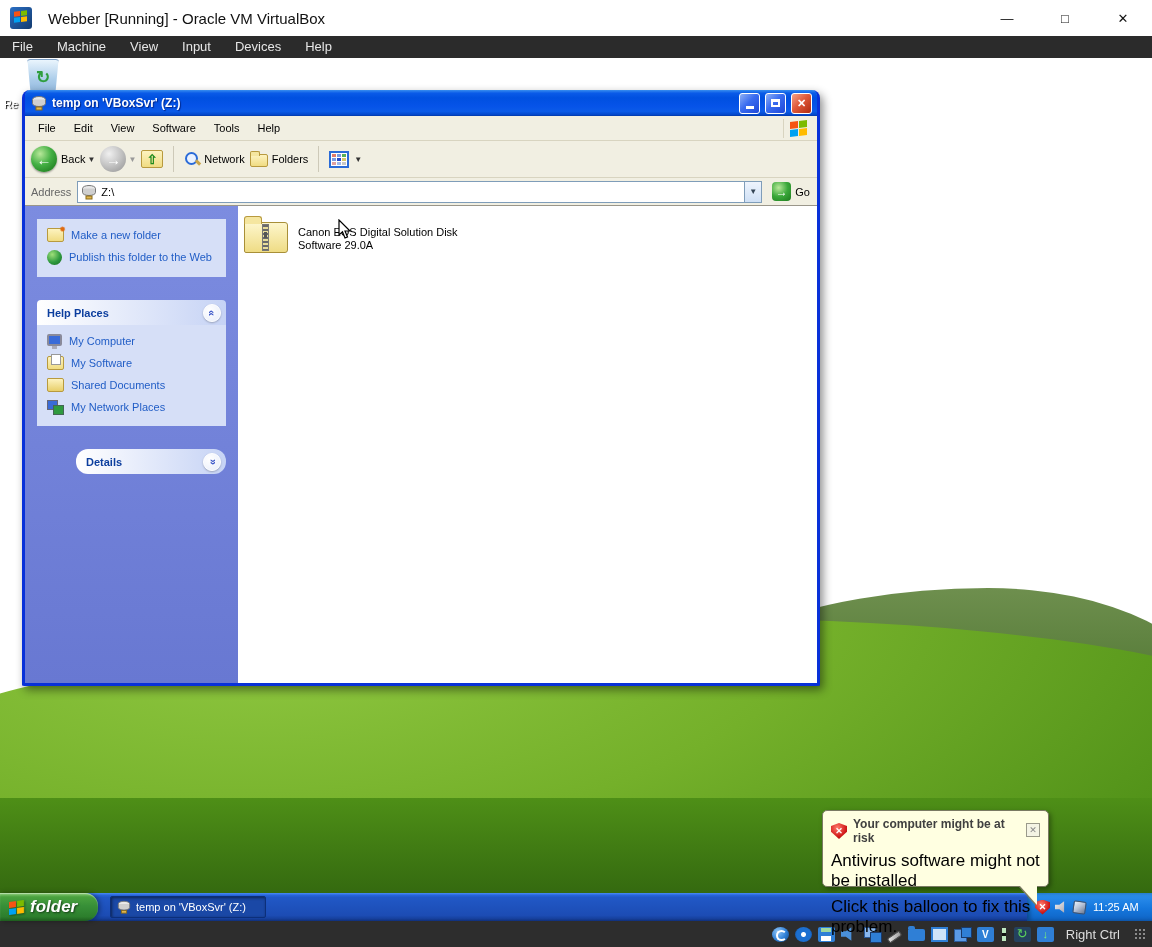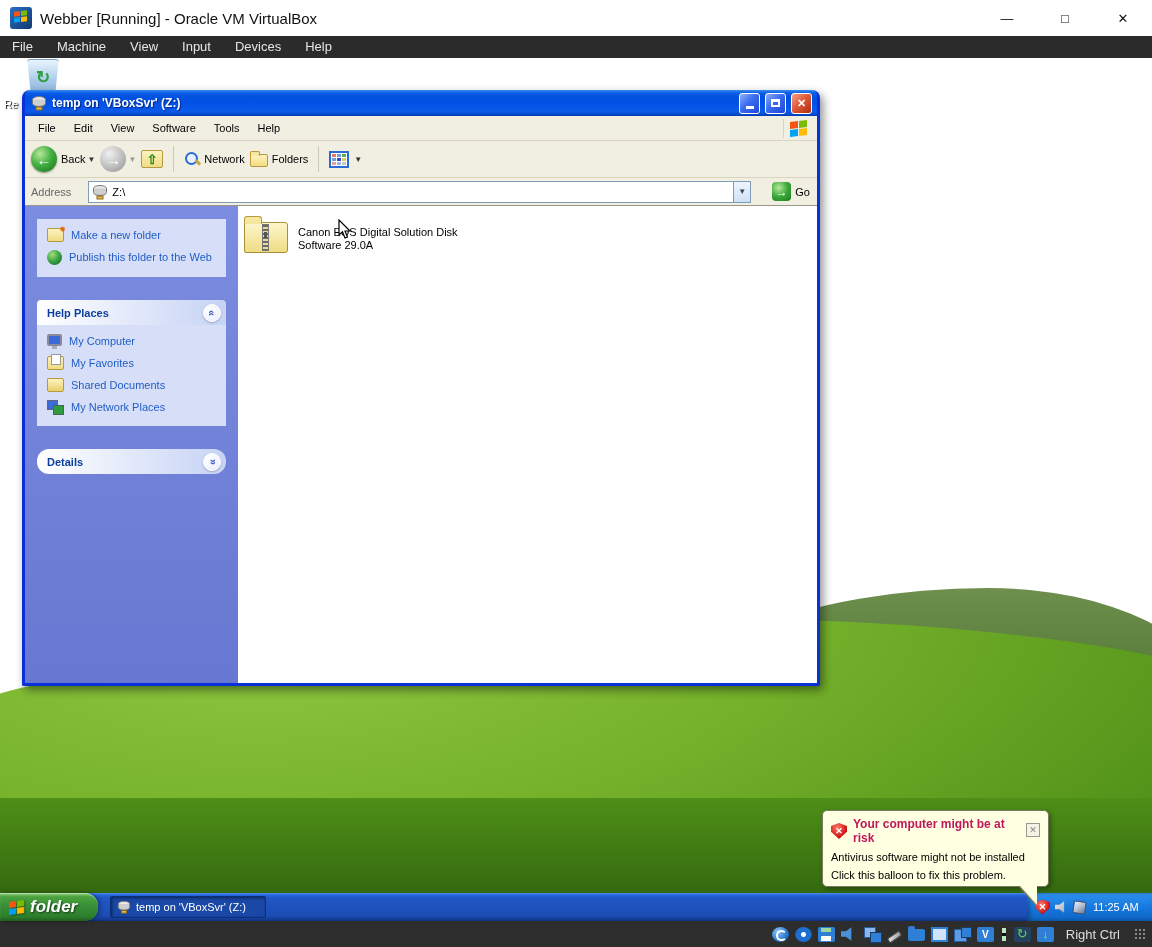--- a/index.html
+++ b/index.html
@@ -3,21 +3,21 @@
 <meta charset="utf-8">
 <style>
   * { margin:0; padding:0; box-sizing:border-box; }
   body { font-family:"Liberation Sans", sans-serif; background:#444; }
   .stage { position:relative; width:1152px; height:947px; overflow:hidden; background:#fff; }
 
   
   .vbox-titlebar { position:absolute; top:0; left:0; width:1152px; height:36px; background:#fff; display:flex; align-items:center; padding-left:10px; }
   .vbox-app-icon { width:22px; height:22px; margin-right:8px; position:relative; background:linear-gradient(135deg,#2b6fc4,#123a6e); border-radius:3px; }
   .vbox-app-icon .mini-flag { position:absolute; left:4px; top:4px; display:grid; grid-template-columns:6px 6px; grid-template-rows:5px 5px; gap:1px; transform:skewY(-6deg); }
-  .vbox-title { font-size:15px; color:#111; }
+  .vbox-title { font-size:15px; color:#111;margin-left:8px; }
   .vbox-controls { margin-left:auto; display:flex; height:36px; }
   .vbox-ctl { width:58px; height:36px; display:flex; align-items:center; justify-content:center; color:#111; font-size:13px; }
   .vbox-menubar { position:absolute; top:36px; left:0; width:1152px; height:22px; background:#2b2b2b; display:flex; align-items:center; gap:0; }
   .vbox-menu-item { color:#e6e6e6; font-size:13px; padding:0 12px; line-height:22px; }
 
   
   .vm { position:absolute; top:58px; left:0; width:1152px; height:863px; overflow:hidden;
         background:linear-gradient(180deg,#1d55b0 0%, #3а7fd6 14%, #3f7fd6 16%, #6ba3e4 34%, #a9ccf0 52%, #dcebf8 62%, #eef5fb 66%); }
   .cloud { position:absolute; border-radius:50%; background:radial-gradient(ellipse at center, rgba(255,255,255,.95) 0%, rgba(255,255,255,.55) 45%, rgba(255,255,255,0) 72%); }
   .hill-far { position:absolute; right:-60px; top:530px; width:560px; height:140px; background:linear-gradient(180deg,#6e8f4e,#49702c); border-radius:60% 40% 0 0 / 100% 80% 0 0; }
@@ -64,21 +64,21 @@
   .search-ico { width:16px; height:16px; position:relative; }
   .search-ico::before { content:""; position:absolute; left:1px; top:1px; width:9px; height:9px; border:2px solid #2a6bd8; border-radius:50%; background:#eaf2ff; }
   .search-ico::after { content:""; position:absolute; left:11px; top:10px; width:6px; height:3px; background:#caa54a; transform:rotate(45deg); }
   .folder-ico { width:18px; height:13px; background:linear-gradient(#fdf3c0,#f0dc82); border:1px solid #b89a3e; border-radius:1px 2px 2px 2px; position:relative; margin-top:3px; }
   .folder-ico::before { content:""; position:absolute; left:-1px; top:-4px; width:8px; height:4px; background:#f5e6a0; border:1px solid #b89a3e; border-bottom:none; border-radius:2px 2px 0 0; }
   .views-ico { width:20px; height:17px; background:#fff; border:2px solid #2a6bd8; display:grid; grid-template-columns:1fr 1fr 1fr; grid-template-rows:1fr 1fr 1fr; gap:1px; padding:1px; }
   .views-ico i:nth-child(1){background:#e07a6a}.views-ico i:nth-child(2){background:#7a9ae0}.views-ico i:nth-child(3){background:#58b058}
   .views-ico i:nth-child(4){background:#7a9ae0}.views-ico i:nth-child(5){background:#2a4bc8}.views-ico i:nth-child(6){background:#d8c868}
   .views-ico i:nth-child(7){background:#e0a0a0}.views-ico i:nth-child(8){background:#a0b8e8}.views-ico i:nth-child(9){background:#c8c8c8}
 
-  .xp-addressbar { height:28px; background:#f1efe2; display:flex; align-items:center; font-size:11px; padding:0 3px 0 6px; gap:17px; border-bottom:1px solid #9a968a; }
+  .xp-addressbar { height:28px; background:#f1efe2; display:flex; align-items:center; font-size:11px; padding:0 3px 0 6px; gap:6px; border-bottom:1px solid #9a968a; }
   .addr-label { color:#666; }
   .addr-combo { flex:1; height:22px; background:#fff; border:1px solid #7f9db9; display:flex; align-items:center; gap:4px; padding-left:3px; }
   .addr-combo .txt { flex:1; }
   .combo-drop { width:17px; height:20px; background:linear-gradient(180deg,#eef4fd,#cfe0f5); border-left:1px solid #7f9db9; display:flex; align-items:center; justify-content:center; font-size:8px; color:#345; }
   .go-btn { display:flex; align-items:center; gap:4px; padding:0 4px; }
   .go-circle { width:19px; height:19px; border-radius:4px; background:radial-gradient(circle at 35% 30%, #b8e89a, #3aa83a 50%, #1d7a1d); color:#fff; display:flex; align-items:center; justify-content:center; font-size:12px; font-weight:bold; }
 
   .xp-body { flex:1; display:flex; overflow:hidden; }
   .xp-sidebar { width:213px; background:linear-gradient(180deg,#7c8ce0,#6878d2); padding:13px 12px; overflow:hidden; }
   .panel { margin-bottom:23px; }
@@ -118,23 +118,23 @@
   .setup-ico .fold { position:absolute; right:0; top:0; width:0; height:0; border-top:9px solid #9fc9c2; border-right:9px solid rgba(0,0,0,0); transform:translateX(0); }
   .setup-ico .mon { position:absolute; left:7px; top:10px; width:24px; height:19px; background:#c8c8c8; border:2px solid #333; }
   .setup-ico .fold2 { position:absolute; left:11px; top:14px; width:13px; height:9px; background:#e8e86a; border:1px solid #666; }
   .setup-ico .stand { position:absolute; left:13px; top:31px; width:12px; height:5px; background:#aaa; border:1px solid #333; }
 
   .cursor { position:absolute; left:338px; top:219px; z-index:6; }
 
   
   .balloon { position:absolute; left:822px; top:810px; width:227px; height:77px; z-index:5; background:#ffffe1; border:1px solid #7a7a63; border-radius:5px; box-shadow:2px 2px 5px rgba(0,0,0,.35); padding:6px 8px 0 8px; }
   .balloon-head { display:flex; align-items:center; gap:6px; }
-  .balloon-title { font-weight:bold; font-size:12px; color:#be185d; flex:1; }
+  .balloon-title { font-weight:bold; font-size:12px; color:#404040; flex:1; }
   .balloon-close { width:14px; height:14px; border:1px solid #9a9a8a; background:#f4f4e4; color:#888; font-size:9px; display:flex; align-items:center; justify-content:center; margin-top:-2px; }
-  .balloon-line { font-size:11px; color:#000; margin-top:6px; }
+  .balloon-line { font-size:17px; color:#000; margin-top:6px; }
   .shield { width:16px; height:16px; clip-path:polygon(50% 0, 100% 18%, 100% 55%, 50% 100%, 0 55%, 0 18%); background:radial-gradient(circle at 40% 30%, #ff7a6a, #d01818 60%, #8a0000); display:flex; align-items:center; justify-content:center; color:#fff; font-size:9px; font-weight:bold; flex:0 0 auto; }
   .balloon-tail { position:absolute; left:1020px; top:886px; width:0; height:0; z-index:5; border-top:19px solid #ffffe1; border-left:17px solid rgba(0,0,0,0); filter:drop-shadow(-1px 1px 0 #7a7a63); }
 
   
   .taskbar { position:absolute; left:0; top:893px; width:1152px; height:28px; z-index:4;
         background:linear-gradient(180deg,#4a8cf5 0%, #2765da 8%, #2158c6 16%, #1c4cb4 80%, #16409c 92%, #0f2f7a 100%); }
   .start-btn { position:absolute; left:0; top:0; height:28px; width:98px; border-radius:0 13px 13px 0; display:flex; align-items:center; gap:6px; padding-left:9px; color:#fff; font-style:italic; font-weight:bold; font-size:17px; text-shadow:1px 1px 2px rgba(0,0,0,.55);
         background:linear-gradient(180deg,#8fce7a 0%, #4aa23e 14%, #389038 45%, #2c7e2c 85%, #1e5c1e 100%);
         box-shadow:inset 0 1px 1px rgba(255,255,255,.4), 2px 0 5px rgba(0,0,0,.35); }
   .start-flag { display:grid; grid-template-columns:7px 7px; grid-template-rows:6px 6px; gap:1px; transform:skewY(-8deg); filter:drop-shadow(1px 1px 1px rgba(0,0,0,.4)); }
@@ -333,35 +333,35 @@
                 <span>«</span>
               </div>
           </div>
           <div class="panel-body">
             <div class="side-item">
               <div class="si-ico ic-computer"></div>
               <span>My Computer</span>
             </div>
             <div class="side-item">
               <div class="si-ico ic-docs"></div>
-              <span>My Favorites</span>
+              <span>My Software</span>
             </div>
             <div class="side-item">
               <div class="si-ico ic-sharedocs"></div>
               <span>Shared Documents</span>
             </div>
             <div class="side-item">
               <div class="si-ico ic-network"></div>
               <span>My Network Places</span>
             </div>
           </div>
         </div>
 
         <div class="panel">
-          <div class="panel-header" style="border-radius:12px;">
+          <div class="panel-header" style="border-radius:12px;margin-left:39px;">
             <span class="panel-title">Details</span>
             <div class="chev down">
                 <span>«</span>
               </div>
           </div>
         </div>
 
       </div>
 
       <div class="xp-main">

